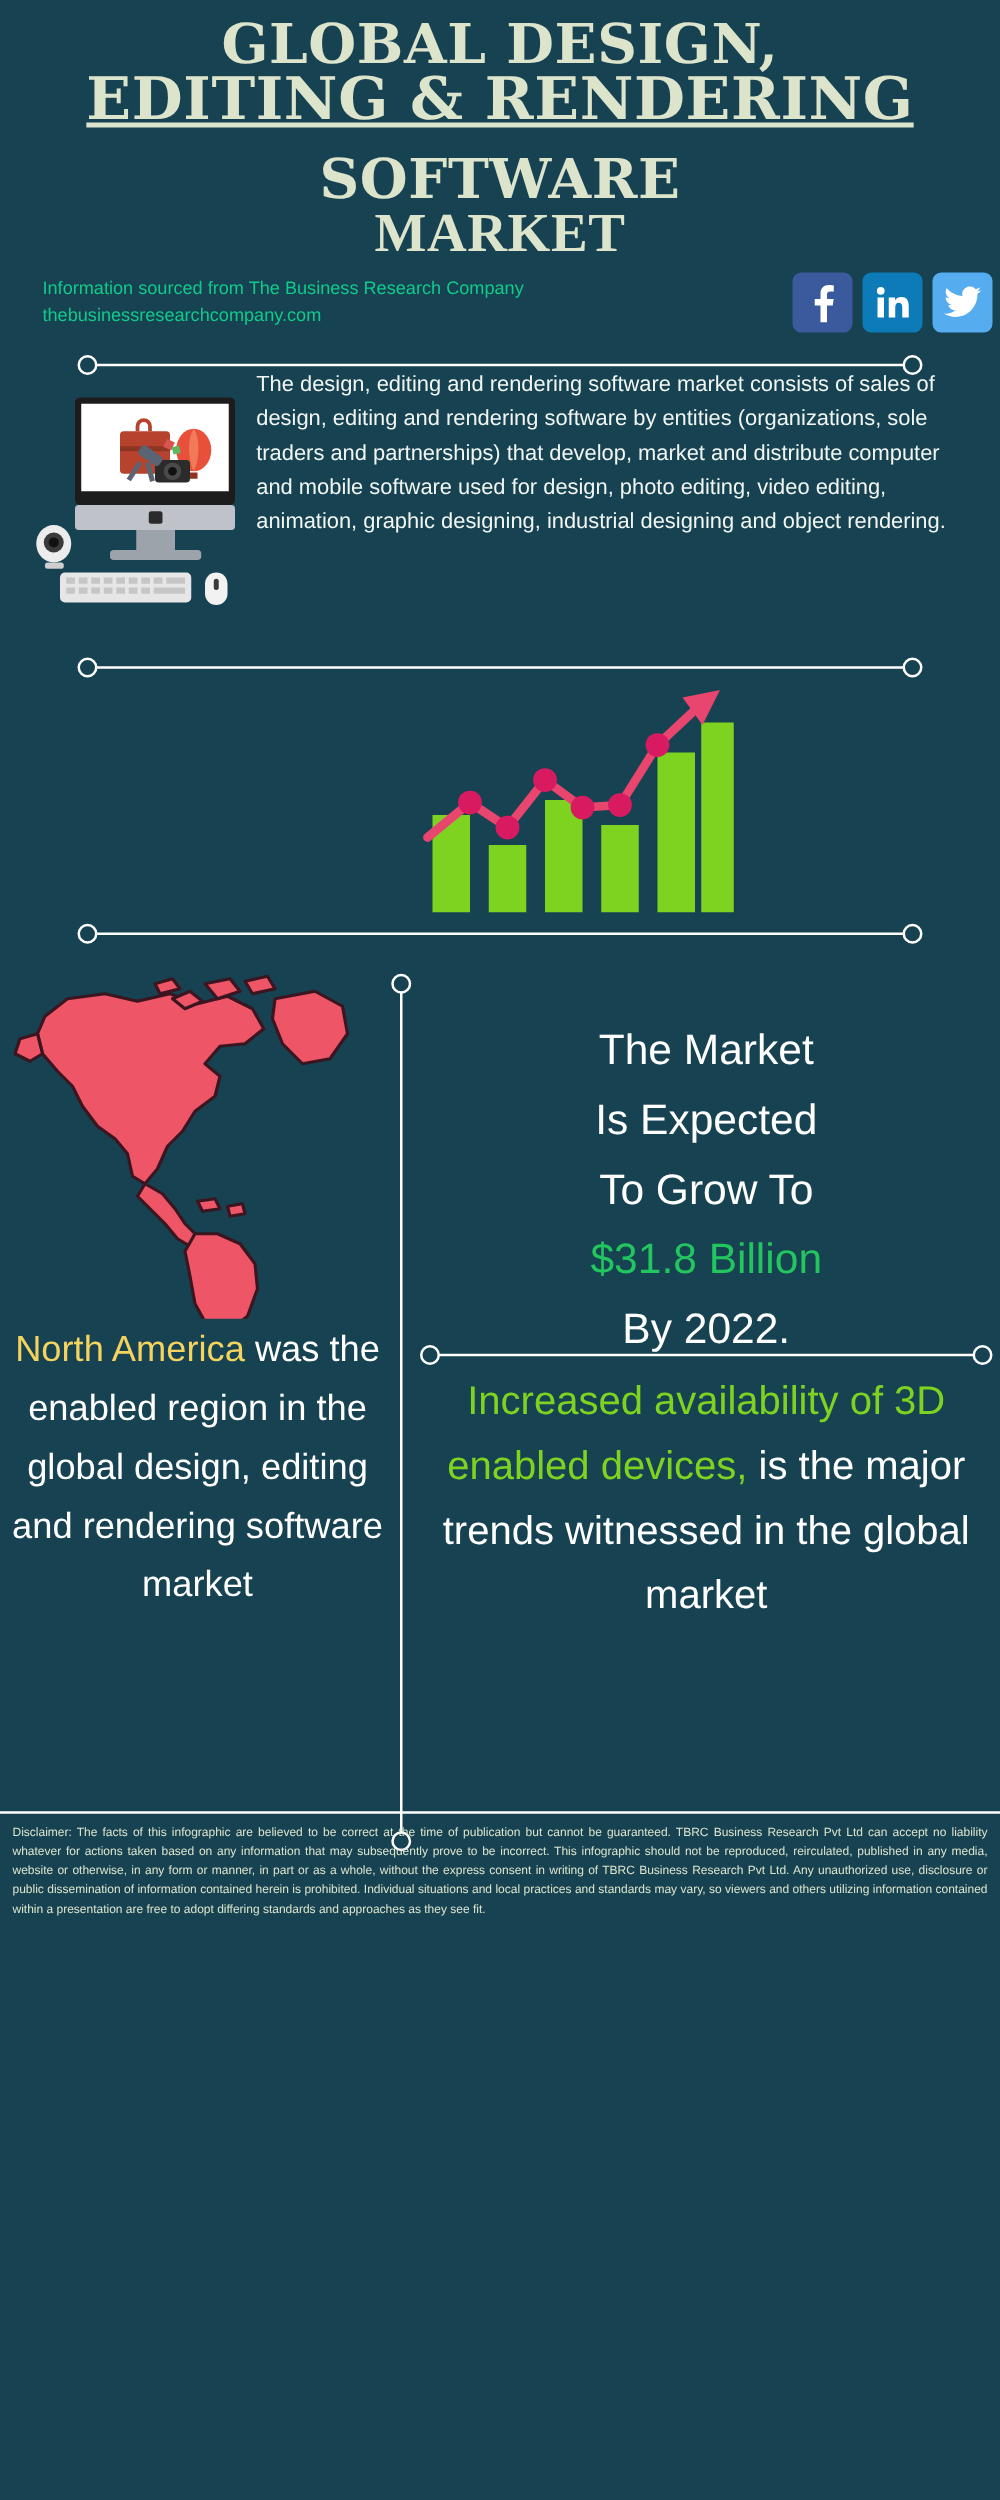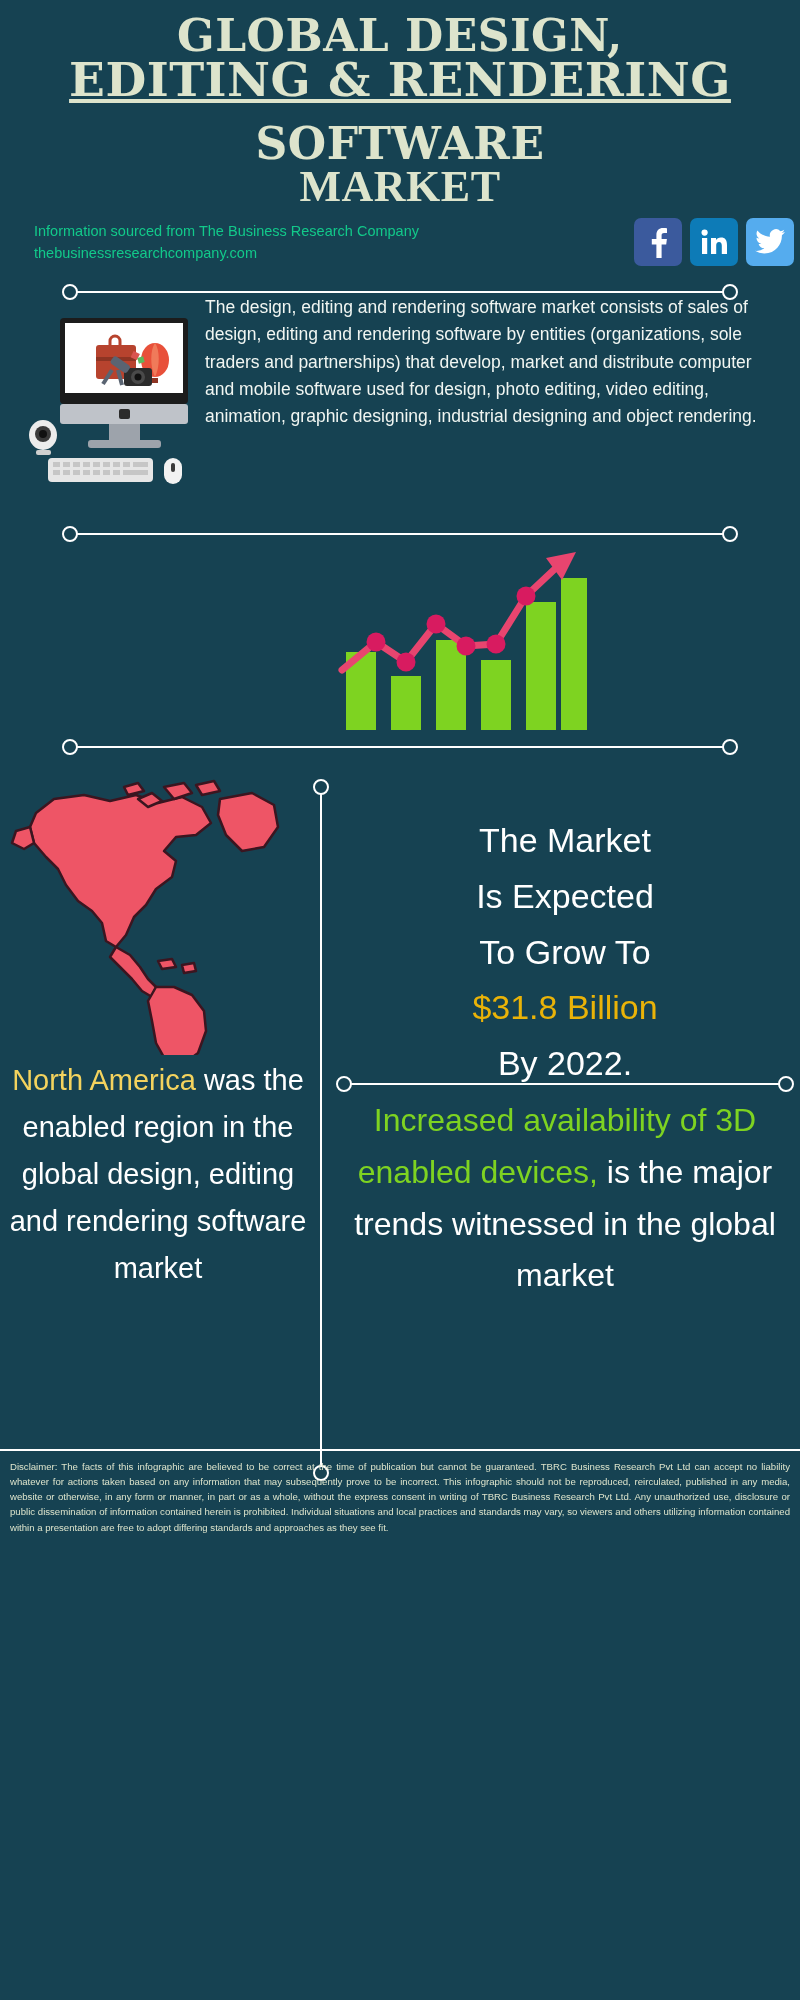--- a/index.html
+++ b/index.html
@@ -89,21 +89,21 @@
   }
   .mapcap .na{ color:#F4D35E;text-align:center; }
 
   .vline{ position:absolute; left:320px; top:22px; width:2px; height:680px; background:#ffffff; }
   .vknob{ position:absolute; left:313px; top:14px; width:16px; height:16px;
           border:2.5px solid #fff; border-radius:50%; background:#164252; }
   .vknob.b{ top:700px; }
 
   .rcol{ position:absolute; left:340px; top:0; width:450px; text-align:center;margin-top:48px; }
   .grow{ font-size:34px; line-height:1.64; color:#ffffff; }
-  .grow .money{ color:#eab308; }
+  .grow .money{ color:#22c55e; }
 
   .div2{ position:absolute; left:330px; top:310px; width:470px; height:18px; }
   .div2 .bar{ position:absolute; left:14px; right:14px; top:8px; height:2px; background:#fff; }
   .div2 .knob{ position:absolute; top:1px; width:16px; height:16px;
                border:2.5px solid #fff; border-radius:50%; background:#164252; }
   .div2 .knob.l{ left:6px; }
   .div2 .knob.r{ right:6px; }
 
   .trends{
     position:absolute; left:340px; top:330px; width:450px; text-align:center;

